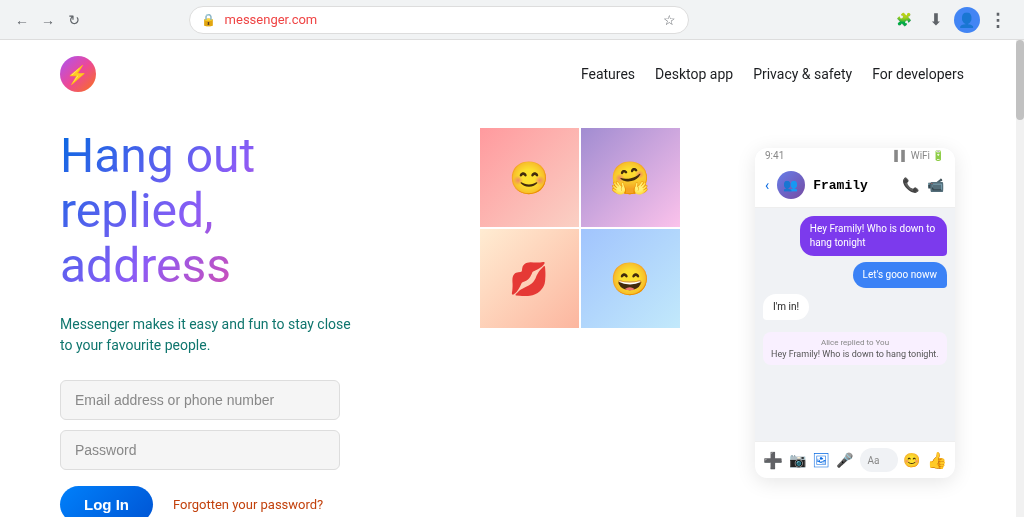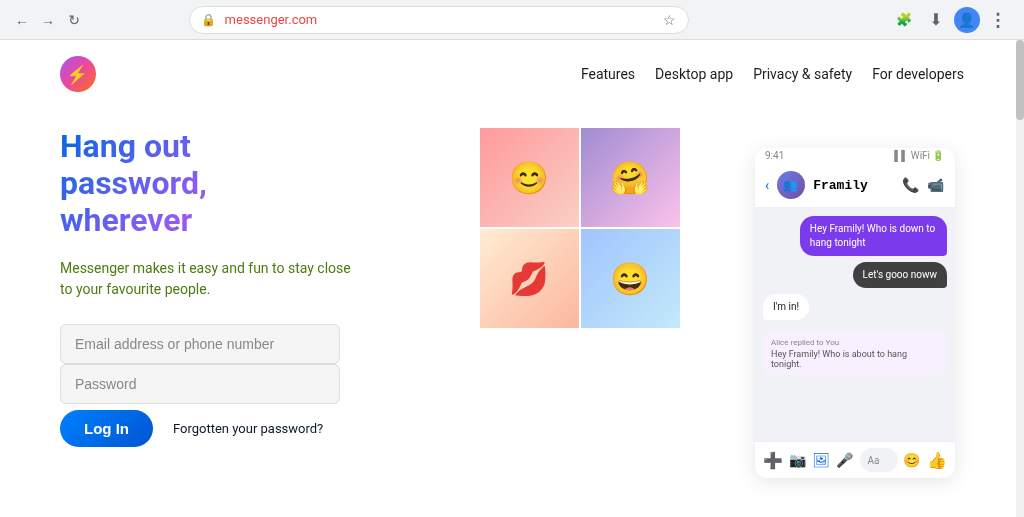--- a/index.html
+++ b/index.html
@@ -170,47 +170,48 @@
       align-items: flex-start;
     }
 
     .left-panel {
       flex: 0 0 380px;
       display: flex;
       flex-direction: column;
     }
 
     .headline {
-      font-size: 32px;
-      font-weight: 700;
+      font-size: 48px;
+      font-weight: 400;
       line-height: 1.15;
       margin-bottom: 20px;
       background: linear-gradient(135deg, #0668E1 0%, #8B5CF6 40%, #EC4899 70%, #F97316 100%);
       -webkit-background-clip: text;
       -webkit-text-fill-color: transparent;
       background-clip: text;
     }
 
     .subtitle {
       font-size: 14px;
-      color: #4d7c0f;
+      color: #0f766e;
       line-height: 1.5;
       margin-bottom: 24px;
       max-width: 300px;
     }
 
     .input-field {
       width: 280px;
       height: 40px;
       border: 1px solid #ddd;
       border-radius: 6px;
       padding: 0 14px;
       font-size: 14px;
       color: #444;
       background: #f5f5f5;
+      margin-bottom: 10px;
       outline: none;
     }
 
     .input-field::placeholder { color: #888; }
 
     .login-row {
       display: flex;
       align-items: center;
       gap: 20px;
       margin-top: 6px;
@@ -222,21 +223,21 @@
       border: none;
       border-radius: 20px;
       padding: 10px 24px;
       font-size: 15px;
       font-weight: 600;
       cursor: pointer;
     }
 
     .forgot-link {
       font-size: 13px;
-      color: #0f172a;
+      color: #c2410c;
       text-decoration: none;
       cursor: pointer;
     }
 
     
     .right-panel {
       flex: 1;
       display: flex;
       justify-content: center;
       align-items: flex-start;
@@ -361,40 +362,41 @@
     }
 
     .msg-received {
       background: #fff;
       color: #222;
       align-self: flex-start;
       border-bottom-left-radius: 4px;
     }
 
     .msg-received-green {
-      background: #404040;
+      background: #3b82f6;
       color: white;
       align-self: flex-end;
       border-bottom-right-radius: 4px;
     }
 
     .chat-reply-section {
       background: #f9f0ff;
       margin: 0 8px;
       padding: 6px 8px;
       border-radius: 8px;
       font-size: 9px;
       color: #555;
       margin-top: 4px;
     }
 
     .chat-reply-label {
       font-size: 8px;
       color: #888;
       margin-bottom: 2px;
+      text-align: center;
     }
 
     .msg-love {
       background: linear-gradient(135deg, #f43f5e, #ec4899);
       color: white;
       align-self: flex-end;
       padding: 8px 14px;
       border-radius: 20px;
       font-size: 11px;
       font-weight: 600;
@@ -470,22 +472,22 @@
       <a class="nav-link">Privacy &amp; safety</a>
       <a class="nav-link">For developers</a>
     </nav>
   </header>
 
   <div class="main-content">
 
     <div class="left-panel">
       <h1 class="headline">
         <span>Hang out</span><br>
-        <span>password,</span><br>
-        <span>wherever</span>
+        <span>replied,</span><br>
+        <span>address</span>
       </h1>
 
       <p class="subtitle">Messenger makes it easy and fun to stay close to your favourite people.</p>
 
       <input class="input-field" type="text" placeholder="Email address or phone number" style="">
 
       <input class="input-field" type="password" placeholder="Password" style="">
 
       <div class="login-row">
         <button class="login-btn">Log In</button>
@@ -541,21 +543,21 @@
 
           <div class="msg-bubble msg-received">
             <span>I'm in!</span>
           </div>
 
 
         </div>
 
         <div class="chat-reply-section">
           <div class="chat-reply-label">Alice replied to You</div>
-          <div>Hey Framily! Who is about to hang tonight.</div>
+          <div>Hey Framily! Who is down to hang tonight.</div>
         </div>
 
 
         <div class="chat-bottom-bar">
           <span style="color: #0668E1; font-size: 16px;">➕</span>
           <span style="color: #0668E1; font-size: 14px;">📷</span>
           <span style="color: #0668E1; font-size: 14px;">🖼</span>
           <span style="color: #0668E1; font-size: 14px;">🎤</span>
           <div class="chat-input-area">
             <span>Aa</span>

